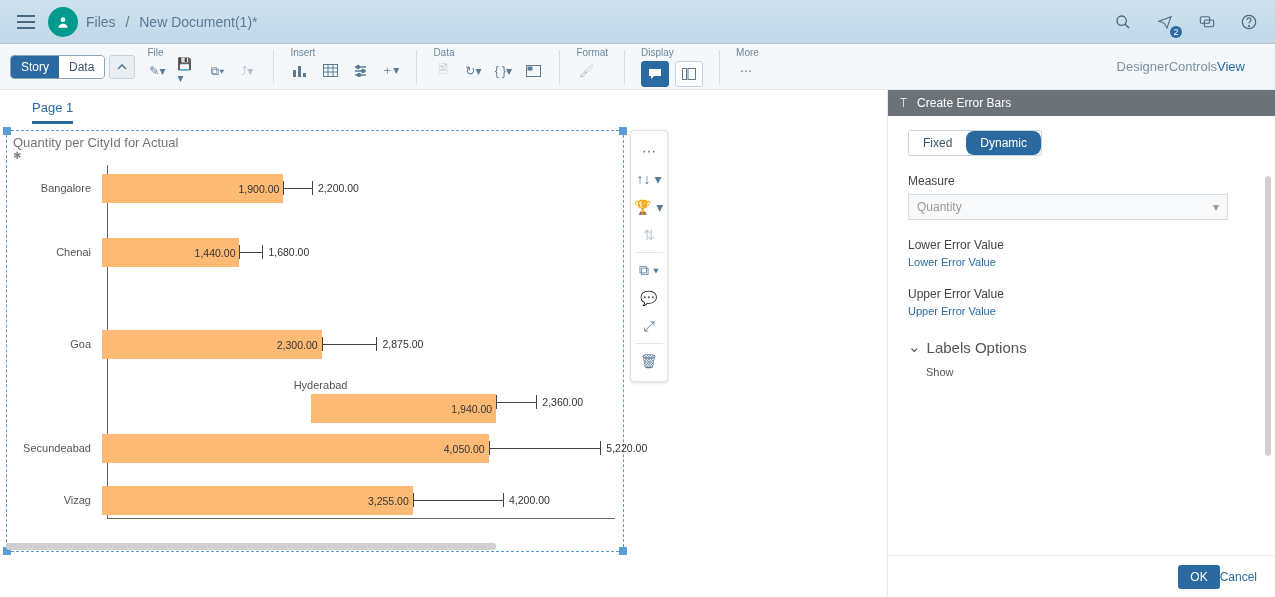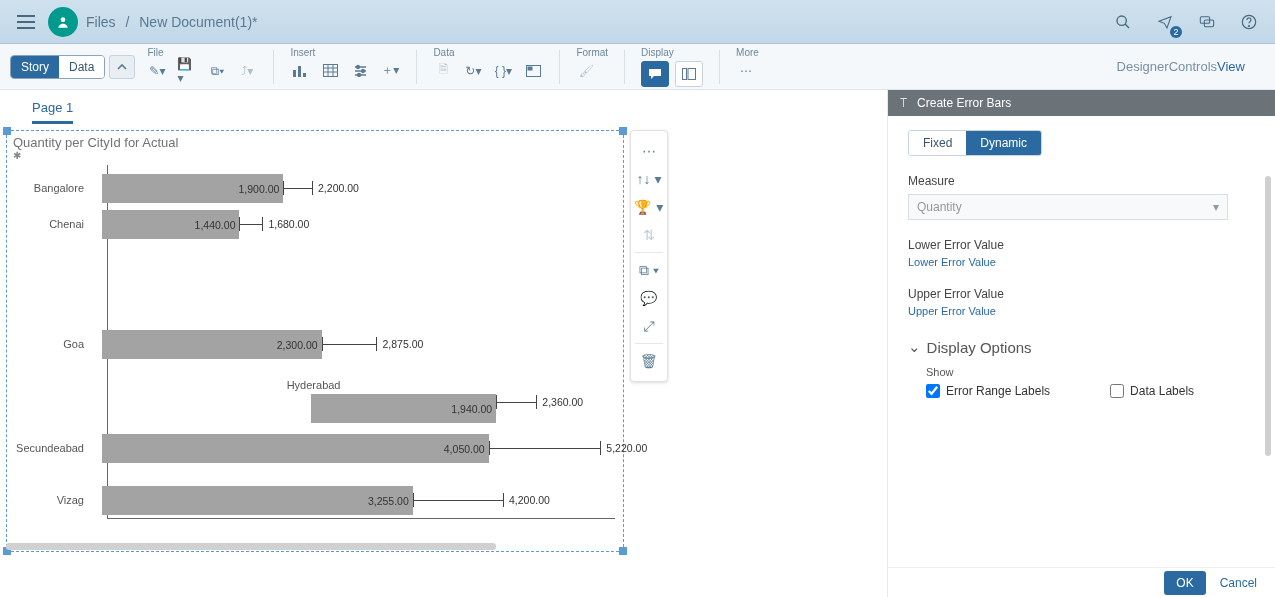--- a/index.html
+++ b/index.html
@@ -42,50 +42,50 @@
   .chart-card { position:relative; width:618px; border:1px dashed #5a9bd4;}
   .chart-card .corner { position:absolute; width:8px; height:8px; background:#5a9bd4; }
   .corner.tl{top:-4px;left:-4px;} .corner.tr{top:-4px;right:-4px;} .corner.bl{bottom:-4px;left:-4px;} .corner.br{bottom:-4px;right:-4px;}
   .chart-title { font-size:13px; padding:4px 6px 0; color:#737373;}
   .gear { font-size:10px; color:#888; padding:0 6px;}
   .chart-body { position:relative; height:390px; padding:4px 4px 4px 100px;}
   .y-axis-line { position:absolute; left:100px; top:4px; bottom:32px; width:1px; background:#666;}
   .x-axis-line { position:absolute; left:100px; right:8px; bottom:32px; height:1px; background:#666;}
   .rows { position:absolute; top:10px; left:0; right:8px; bottom:40px; }
   .row { position:absolute; left:0; right:0; height:34px; display:flex; align-items:center;}
-  .row .ylab { width:95px; text-align:right; padding-right:18px; font-size:11px; color:#555;}
+  .row .ylab { width:95px; text-align:right; padding-right:11px; font-size:11px; color:#555;}
   .row .bar-area { position:relative; flex:1; height:34px;}
-  .row .bar { position:absolute; top:3px; height:29px; left:0; background:#a3a3a3;}
+  .row .bar { position:absolute; top:3px; height:29px; left:0; background:#fdba74;}
   .row .val-label { position:absolute; right:4px; top:50%; transform:translateY(-50%); font-size:10.5px; color:#333;}
   .row .err-line { position:absolute; top:50%; height:1px; background:#444;}
   .row .err-cap { position:absolute; top:50%; width:1px; height:14px; background:#444; transform:translateY(-50%);}
   .row .upper-label { position:absolute; top:50%; transform:translateY(-50%); font-size:10.5px; color:#333;}
 
   
   .ctx-toolbar { position:absolute; left:624px; top:0; width:38px; background:#fff; border:1px solid #e2e2e2; border-radius:4px; box-shadow:0 1px 3px rgba(0,0,0,0.15); padding:6px 0;}
   .ctx-toolbar .ctx-item { height:28px; display:flex; align-items:center; justify-content:center; color:#5b7b95; cursor:pointer; font-size:14px;}
   .ctx-toolbar .sep { height:1px; background:#e6e6e6; margin:3px 4px;}
 
   
   .right-panel { position:absolute; top:90px; right:0; width:388px; bottom:0; background:#fff; border-left:1px solid #e8e8e8; display:flex; flex-direction:column;}
   .panel-header { background:#6b7278; color:#fff; height:26px; display:flex; align-items:center; padding:0 12px; gap:10px; font-size:12px;}
   .panel-body { padding:14px 20px; overflow:auto; flex:1;}
   .tabseg { display:flex; border:1px solid #c6d2dd; border-radius:3px; overflow:hidden; width:fit-content;}
   .tabseg button { border:none; padding:5px 14px; background:#fff; cursor:pointer; font-size:12px; color:#3a5570;}
-  .tabseg button.active { background:#2a6aa0; color:#fff;}
+  .tabseg button.active { background:#2a6aa0; color:#fff;border-radius:8px;}
   .field-label { font-size:12px; color:#444; margin-top:18px;}
   .select-box { margin-top:6px; width:320px; border:1px solid #d8dee4; background:#f7f9fa; height:26px; display:flex; align-items:center; padding:0 8px; color:#999; justify-content:space-between;}
   .link-text { color:#2a6aa0; font-size:11px; cursor:pointer; margin-top:4px; display:inline-block;}
   .section-title { margin-top:20px; font-size:15px; color:#555; display:flex; align-items:center; gap:6px; cursor:pointer;}
   .subhead { font-size:11px; color:#555; margin:10px 0 6px 18px;}
   .chk-row { display:flex; gap:60px; margin-left:18px;}
   .chk { display:flex; gap:6px; align-items:center; font-size:12px;}
   .chk input { width:14px; height:14px;}
   .wc-row { display:flex; gap:120px; margin:18px 0 0 18px; font-size:12px; color:#555;}
-  .panel-footer { height:30px; display:flex; align-items:center; justify-content:flex-end; gap:14px; padding:0 18px; border-top:1px solid #eee;}
+  .panel-footer { height:42px; display:flex; align-items:center; justify-content:flex-end; padding:0 18px; border-top:1px solid #eee;}
   .btn-primary { background:#2a6aa0; color:#fff; border:none; padding:5px 12px; border-radius:3px; cursor:pointer; font-size:12px;}
   .btn-text { background:none; border:none; color:#2a6aa0; cursor:pointer; font-size:12px;}
 
   .panel-scroll { position:absolute; right:4px; top:60px; width:6px; height:280px; background:#cfcfcf; border-radius:3px;}
 
   
   .hscroll { position:absolute; left:6px; bottom:2px; height:7px; width:490px; background:#d0d0d0; border-radius:3px;}
 </style>
 </head>
 <body>
@@ -265,21 +265,21 @@
               <div class="bar-area">
                 <div class="bar" style="width:181.39622641509433px;">
                   <span class="val-label">1,900.00</span>
                 </div>
                 <div class="err-cap" style="left:181.39622641509433px;"></div>
                 <div class="err-line" style="left:181.39622641509433px;width:28.641509433962284px;"></div>
                 <div class="err-cap" style="left:210.03773584905662px;"></div>
                 <span class="upper-label" style="left:216.03773584905662px;">2,200.00</span>
               </div>
             </div>
-            <div class="row" style="top: 36px;">
+            <div class="row" style="top: 64px;">
               <div class="ylab">Chenai</div>
               <div class="bar-area">
                 <div class="bar" style="width:137.47924528301886px;">
                   <span class="val-label">1,440.00</span>
                 </div>
                 <div class="err-cap" style="left:137.47924528301886px;"></div>
                 <div class="err-line" style="left:137.47924528301886px;width:22.913207547169804px;"></div>
                 <div class="err-cap" style="left:160.39245283018866px;"></div>
                 <span class="upper-label" style="left:166.39245283018866px;">1,680.00</span>
               </div>
@@ -370,33 +370,23 @@
     </div>
 
     <div class="field-label">Lower Error Value</div>
     <span class="link-text">Lower Error Value</span>
 
     <div class="field-label">Upper Error Value</div>
     <span class="link-text">Upper Error Value</span>
 
     <div class="section-title">
       <span>⌄</span>
-      <span>Display Options</span>
+      <span>Labels Options</span>
     </div>
     <div class="subhead">Show</div>
-    <div class="chk-row">
-      <label class="chk">
-        <input type="checkbox" checked="" style="">
-        <span>Error Range Labels</span>
-      </label>
-      <label class="chk">
-        <input type="checkbox" style="">
-        <span>Data Labels</span>
-      </label>
-    </div>
 
     <div class="panel-scroll"></div>
   </div>
   <div class="panel-footer">
     <button class="btn-primary">OK</button>
     <button class="btn-text">Cancel</button>
   </div>
 </div>
 
 </body></html>

